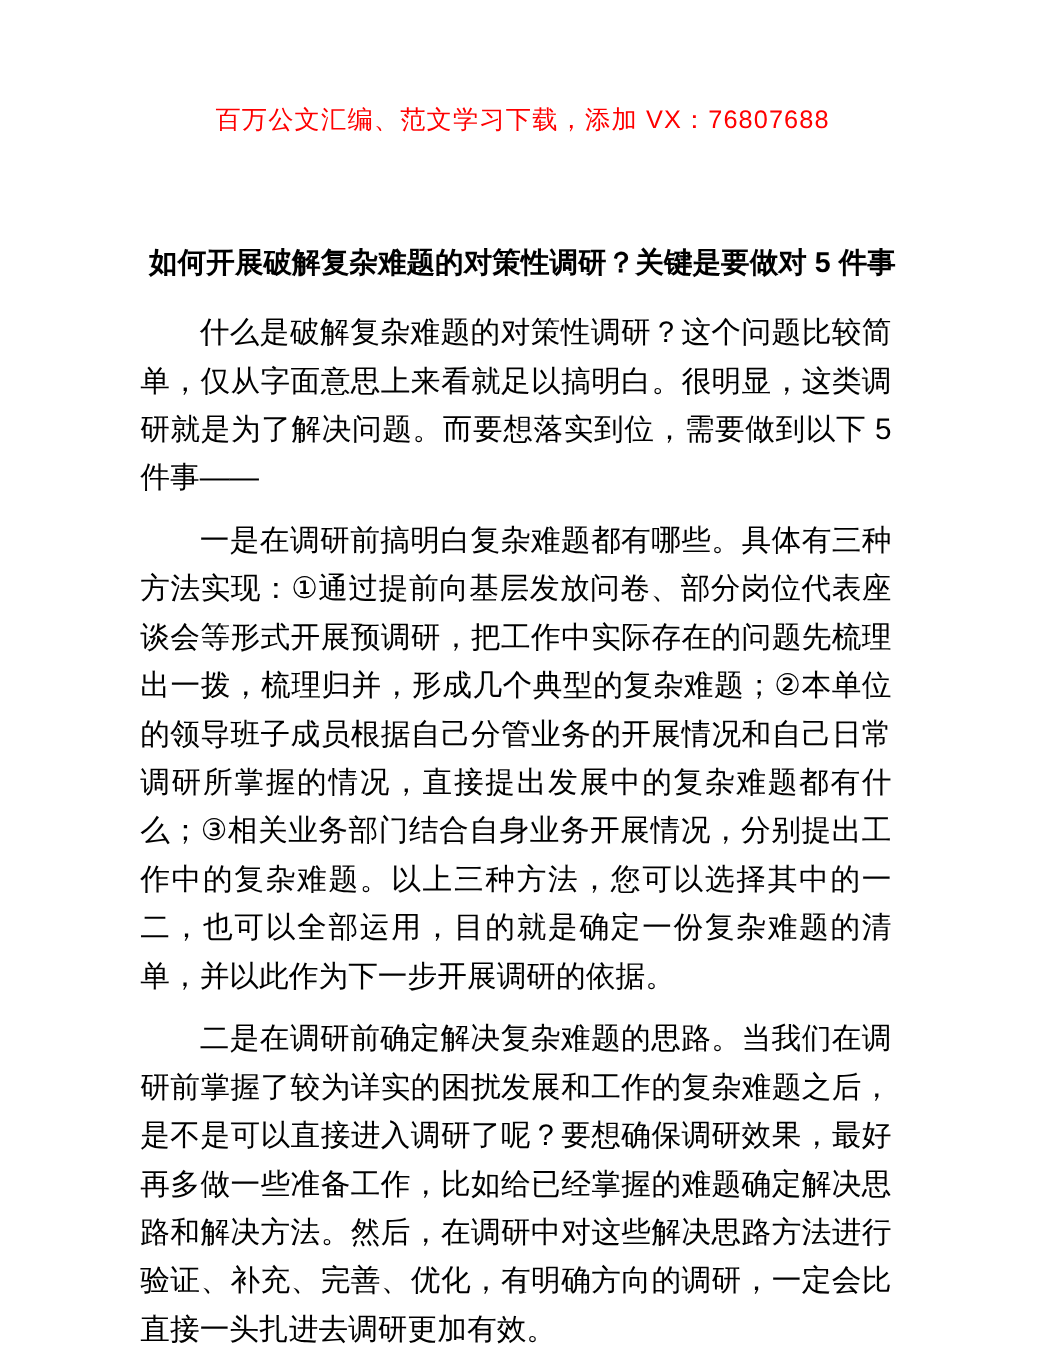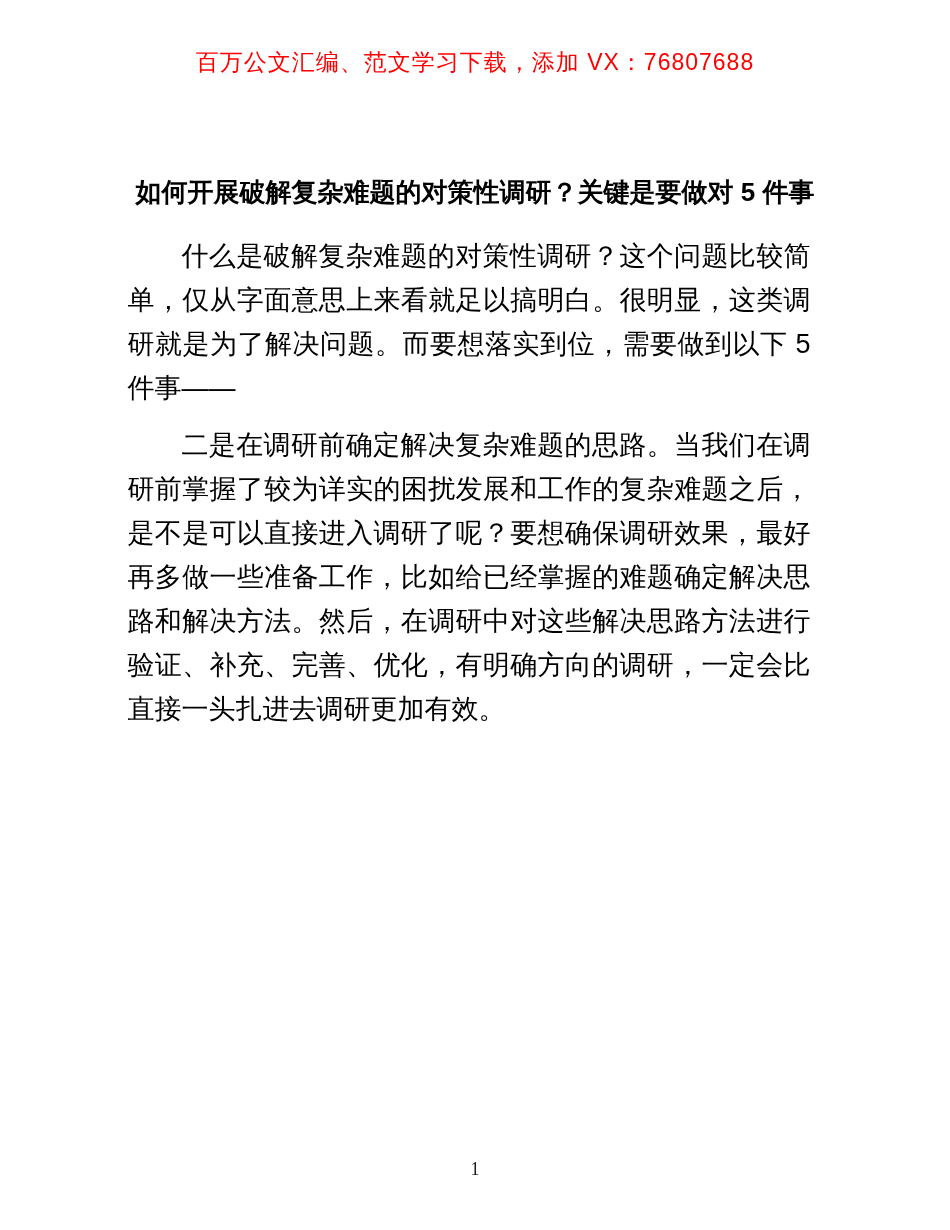--- a/index.html
+++ b/index.html
@@ -18,20 +18,21 @@
     overflow: hidden;
     box-sizing: border-box;
   }
   .notice {
     padding-top: 48px;
     text-align: center;
     font-size: 23px;
     line-height: 28px;
     color: #fe0000;
     letter-spacing: 1px;
+    margin-top: 46px;
   }
   .title {
     margin: 88px auto 0 auto;
     width: 700px;
     text-align: center;
     font-size: 26px;
     font-weight: bold;
     line-height: 56px;
     color: #000000;
   }
@@ -64,18 +65,19 @@
 <body>
 
 <div class="page">
 
   <div class="notice">百万公文汇编、范文学习下载，添加 VX：76807688</div>
 
   <h1 class="title">如何开展破解复杂难题的对策性调研？关键是要做对 5 件事</h1>
 
   <div class="content">
     <p class="para">什么是破解复杂难题的对策性调研？这个问题比较简单，仅从字面意思上来看就足以搞明白。很明显，这类调研就是为了解决问题。而要想落实到位，需要做到以下 5 件事——</p>
+    <p class="para">一是在调研前搞明白复杂难题都有哪些。具体有三种方法实现：①通过提前向基层发放问卷、部分岗位代表座谈会等形式开展预调研，把工作中实际存在的问题先梳理出一拨，梳理归并，形成几个典型的复杂难题；②本单位的领导班子成员根据自己分管业务的开展情况和自己日常调研所掌握的情况，直接提出发展中的复杂难题都有什么；③相关业务部门结合自身业务开展情况，分别提出工作中的复杂难题。以上三种方法，您可以选择其中的一二，也可以全部运用，目的就是确定一份复杂难题的清单，并以此作为下一步开展调研的依据。</p>
     <p class="para">二是在调研前确定解决复杂难题的思路。当我们在调研前掌握了较为详实的困扰发展和工作的复杂难题之后，是不是可以直接进入调研了呢？要想确保调研效果，最好再多做一些准备工作，比如给已经掌握的难题确定解决思路和解决方法。然后，在调研中对这些解决思路方法进行验证、补充、完善、优化，有明确方向的调研，一定会比直接一头扎进去调研更加有效。</p>
   </div>
 
   <div class="page-number">1</div>
 
 </div>
 
 </body></html>

